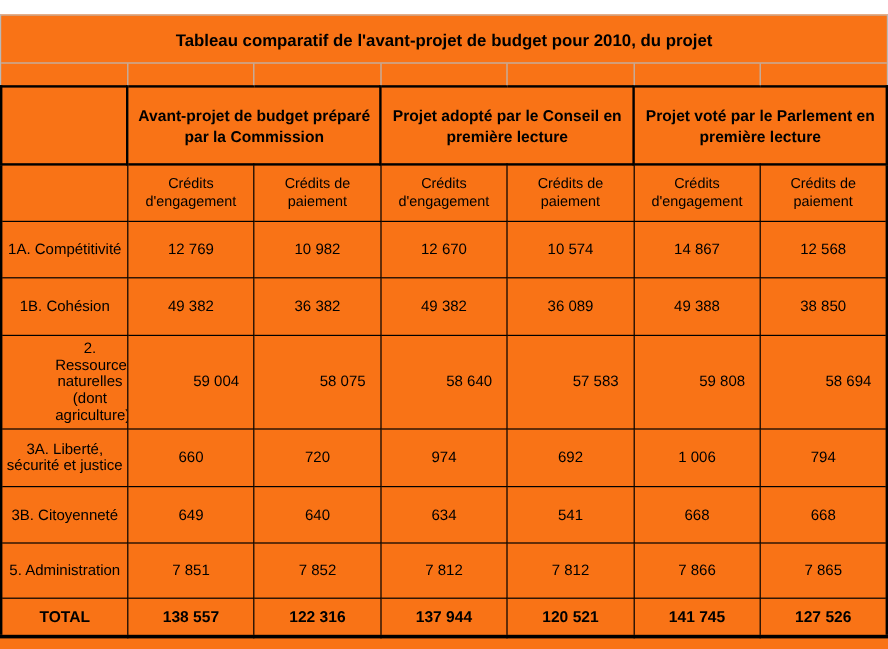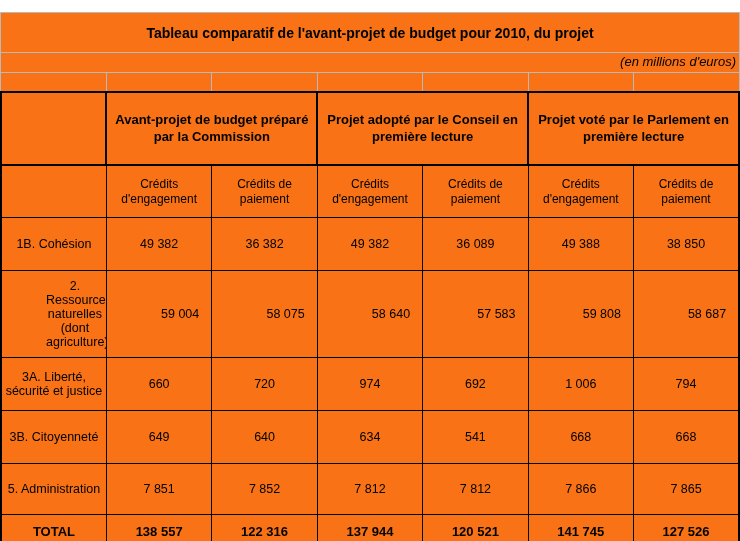--- a/index.html
+++ b/index.html
@@ -98,21 +98,20 @@
 </style>
 </head>
 <body>
 
 <div class="page">
 
   <div class="top-section">
     <div class="title-box">
       <div>Tableau comparatif de l'avant-projet de budget pour 2010, du projet</div>
     </div>
-    <div class="units-row">(en millions d'euros)</div>
     <div class="spacer-row">
       <div class="sp-cell"></div>
       <div class="sp-cell"></div>
       <div class="sp-cell"></div>
       <div class="sp-cell"></div>
       <div class="sp-cell"></div>
       <div class="sp-cell"></div>
       <div class="sp-cell"></div>
     </div>
   </div>
@@ -138,36 +137,45 @@
         <td></td>
         <td>Crédits d'engagement</td>
         <td>Crédits de paiement</td>
         <td>Crédits d'engagement</td>
         <td>Crédits de paiement</td>
         <td>Crédits d'engagement</td>
         <td>Crédits de paiement</td>
       </tr>
 
       <tr class="data-row rh44">
+        <td>1A. Compétitivité</td>
+        <td>12 769</td>
+        <td>10 982</td>
+        <td>12 670</td>
+        <td>10 574</td>
+        <td>14 867</td>
+        <td>12 568</td>
+      </tr>
+      <tr class="data-row rh44">
         <td>1B. Cohésion</td>
         <td>49 382</td>
         <td>36 382</td>
         <td>49 382</td>
         <td>36 089</td>
         <td>49 388</td>
         <td>38 850</td>
       </tr>
       <tr class="data-row rh58">
         <td>2. Ressources naturelles (dont agriculture)</td>
         <td>59 004</td>
         <td>58 075</td>
         <td>58 640</td>
         <td>57 583</td>
         <td>59 808</td>
-        <td>58 687</td>
+        <td>58 694</td>
       </tr>
       <tr class="data-row rh45">
         <td>3A. Liberté, sécurité et justice</td>
         <td>660</td>
         <td>720</td>
         <td>974</td>
         <td>692</td>
         <td>1 006</td>
         <td>794</td>
       </tr>

